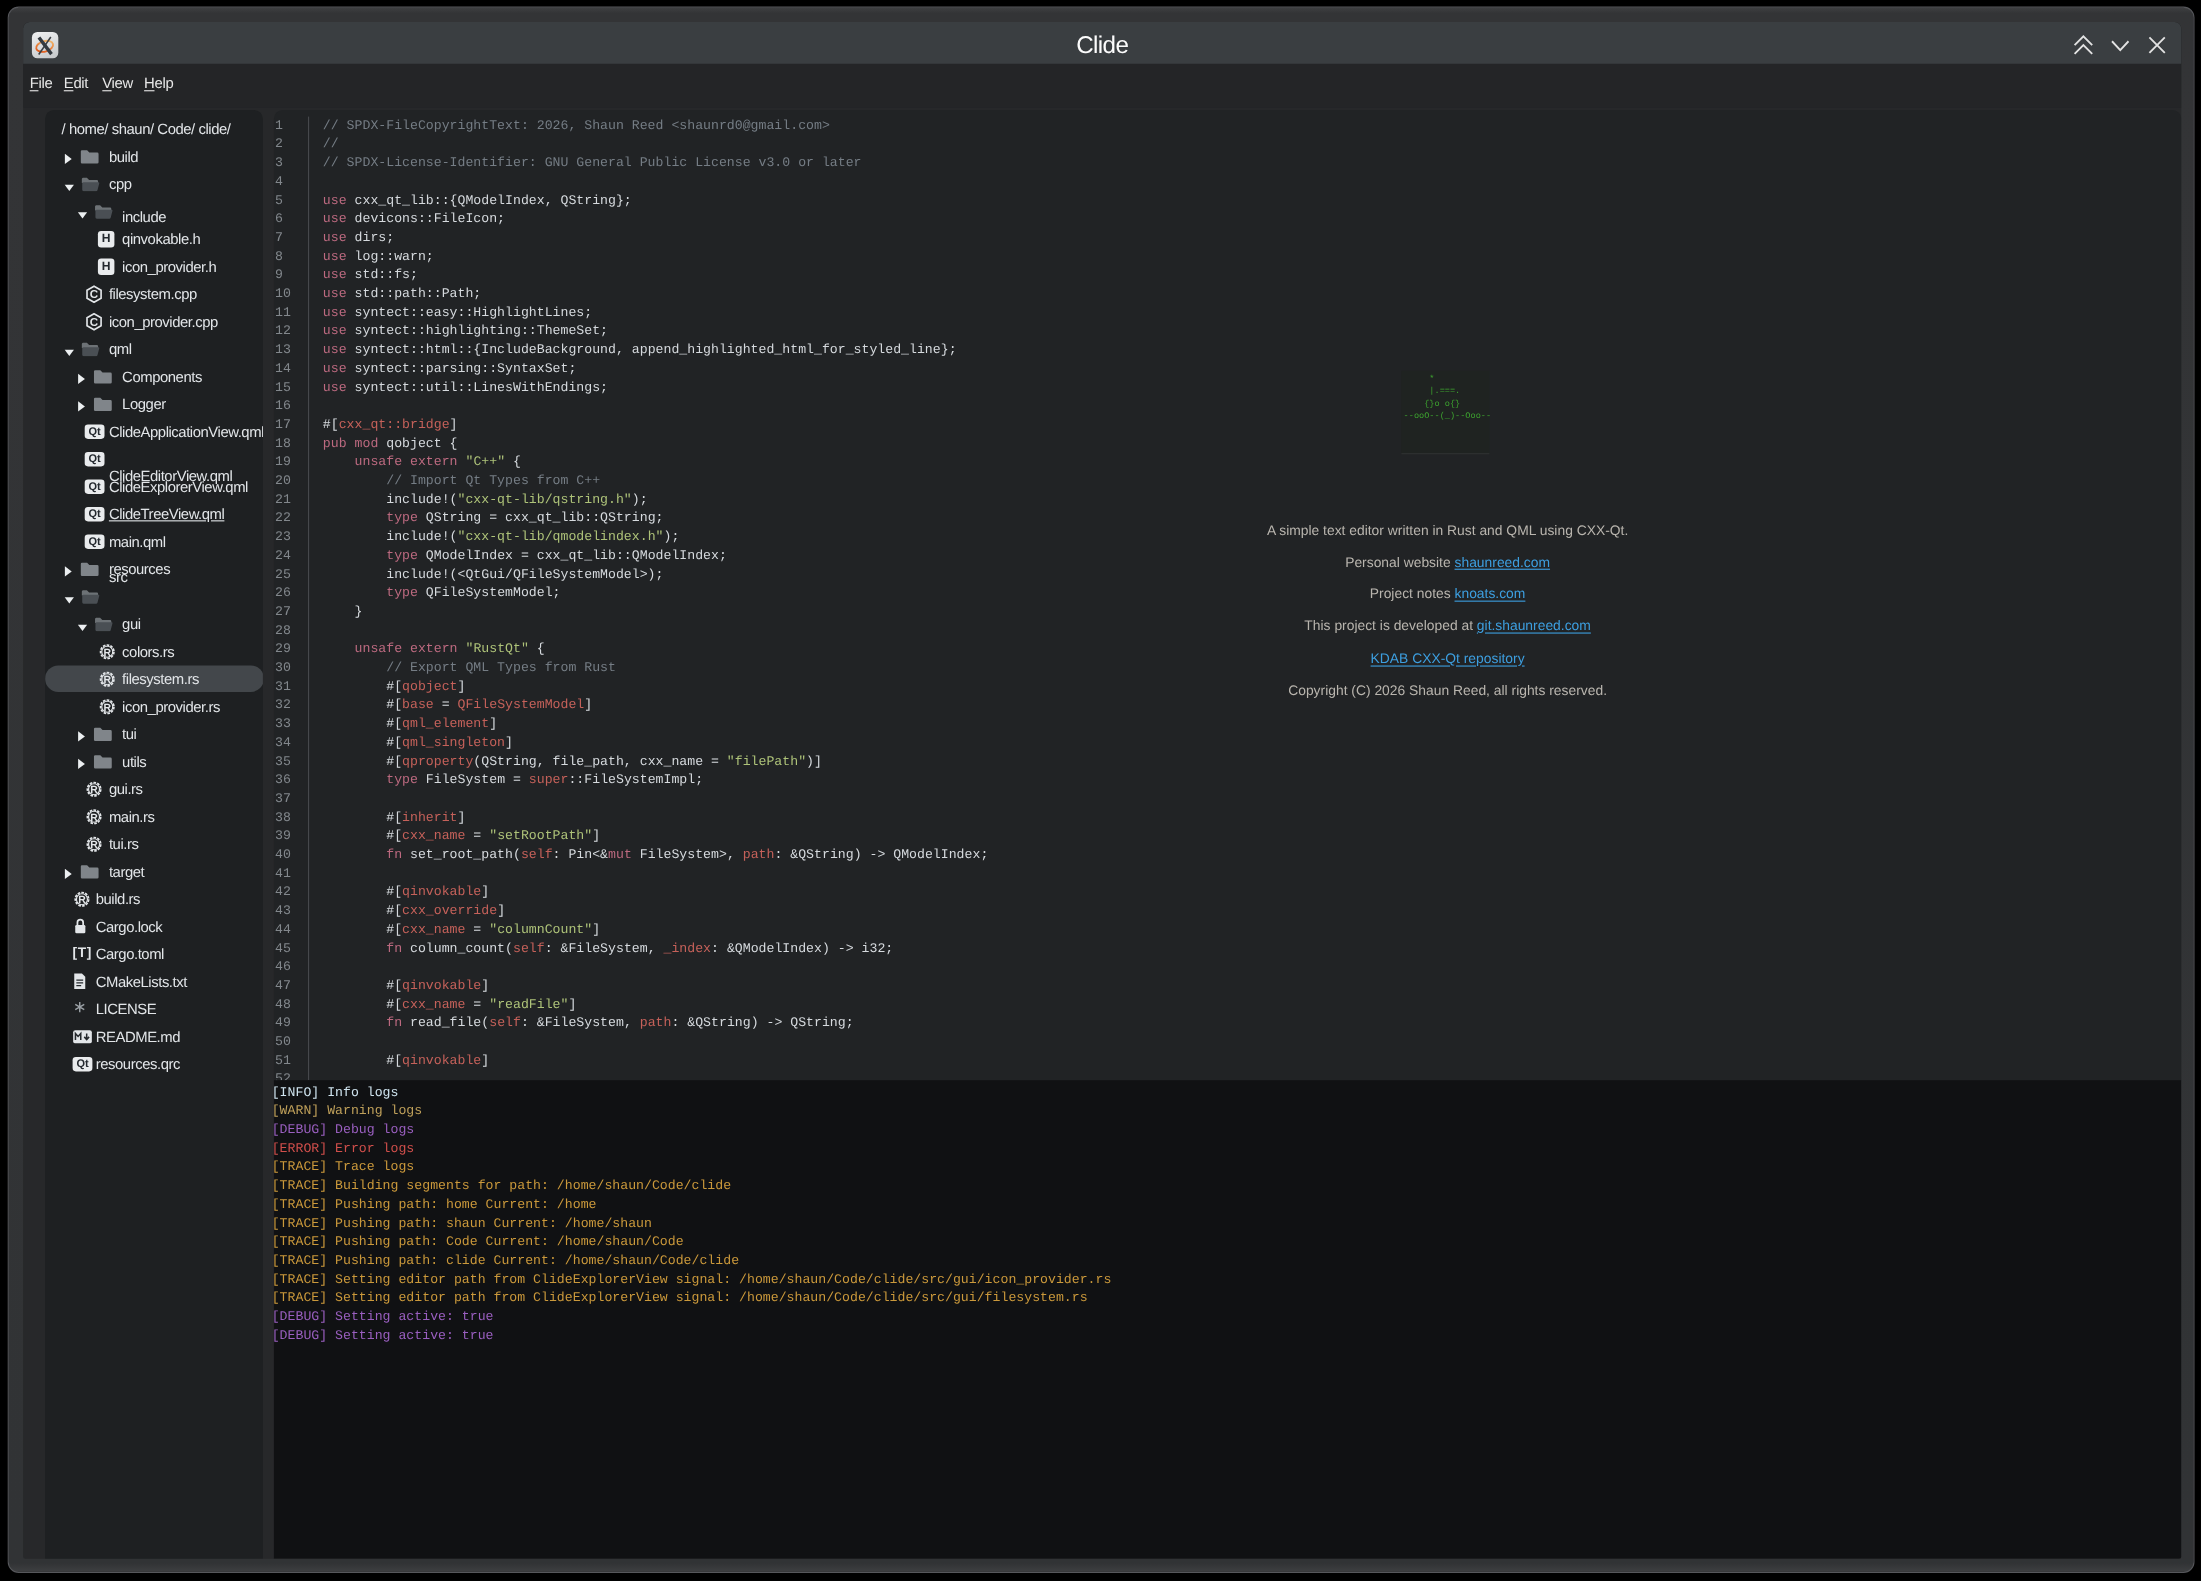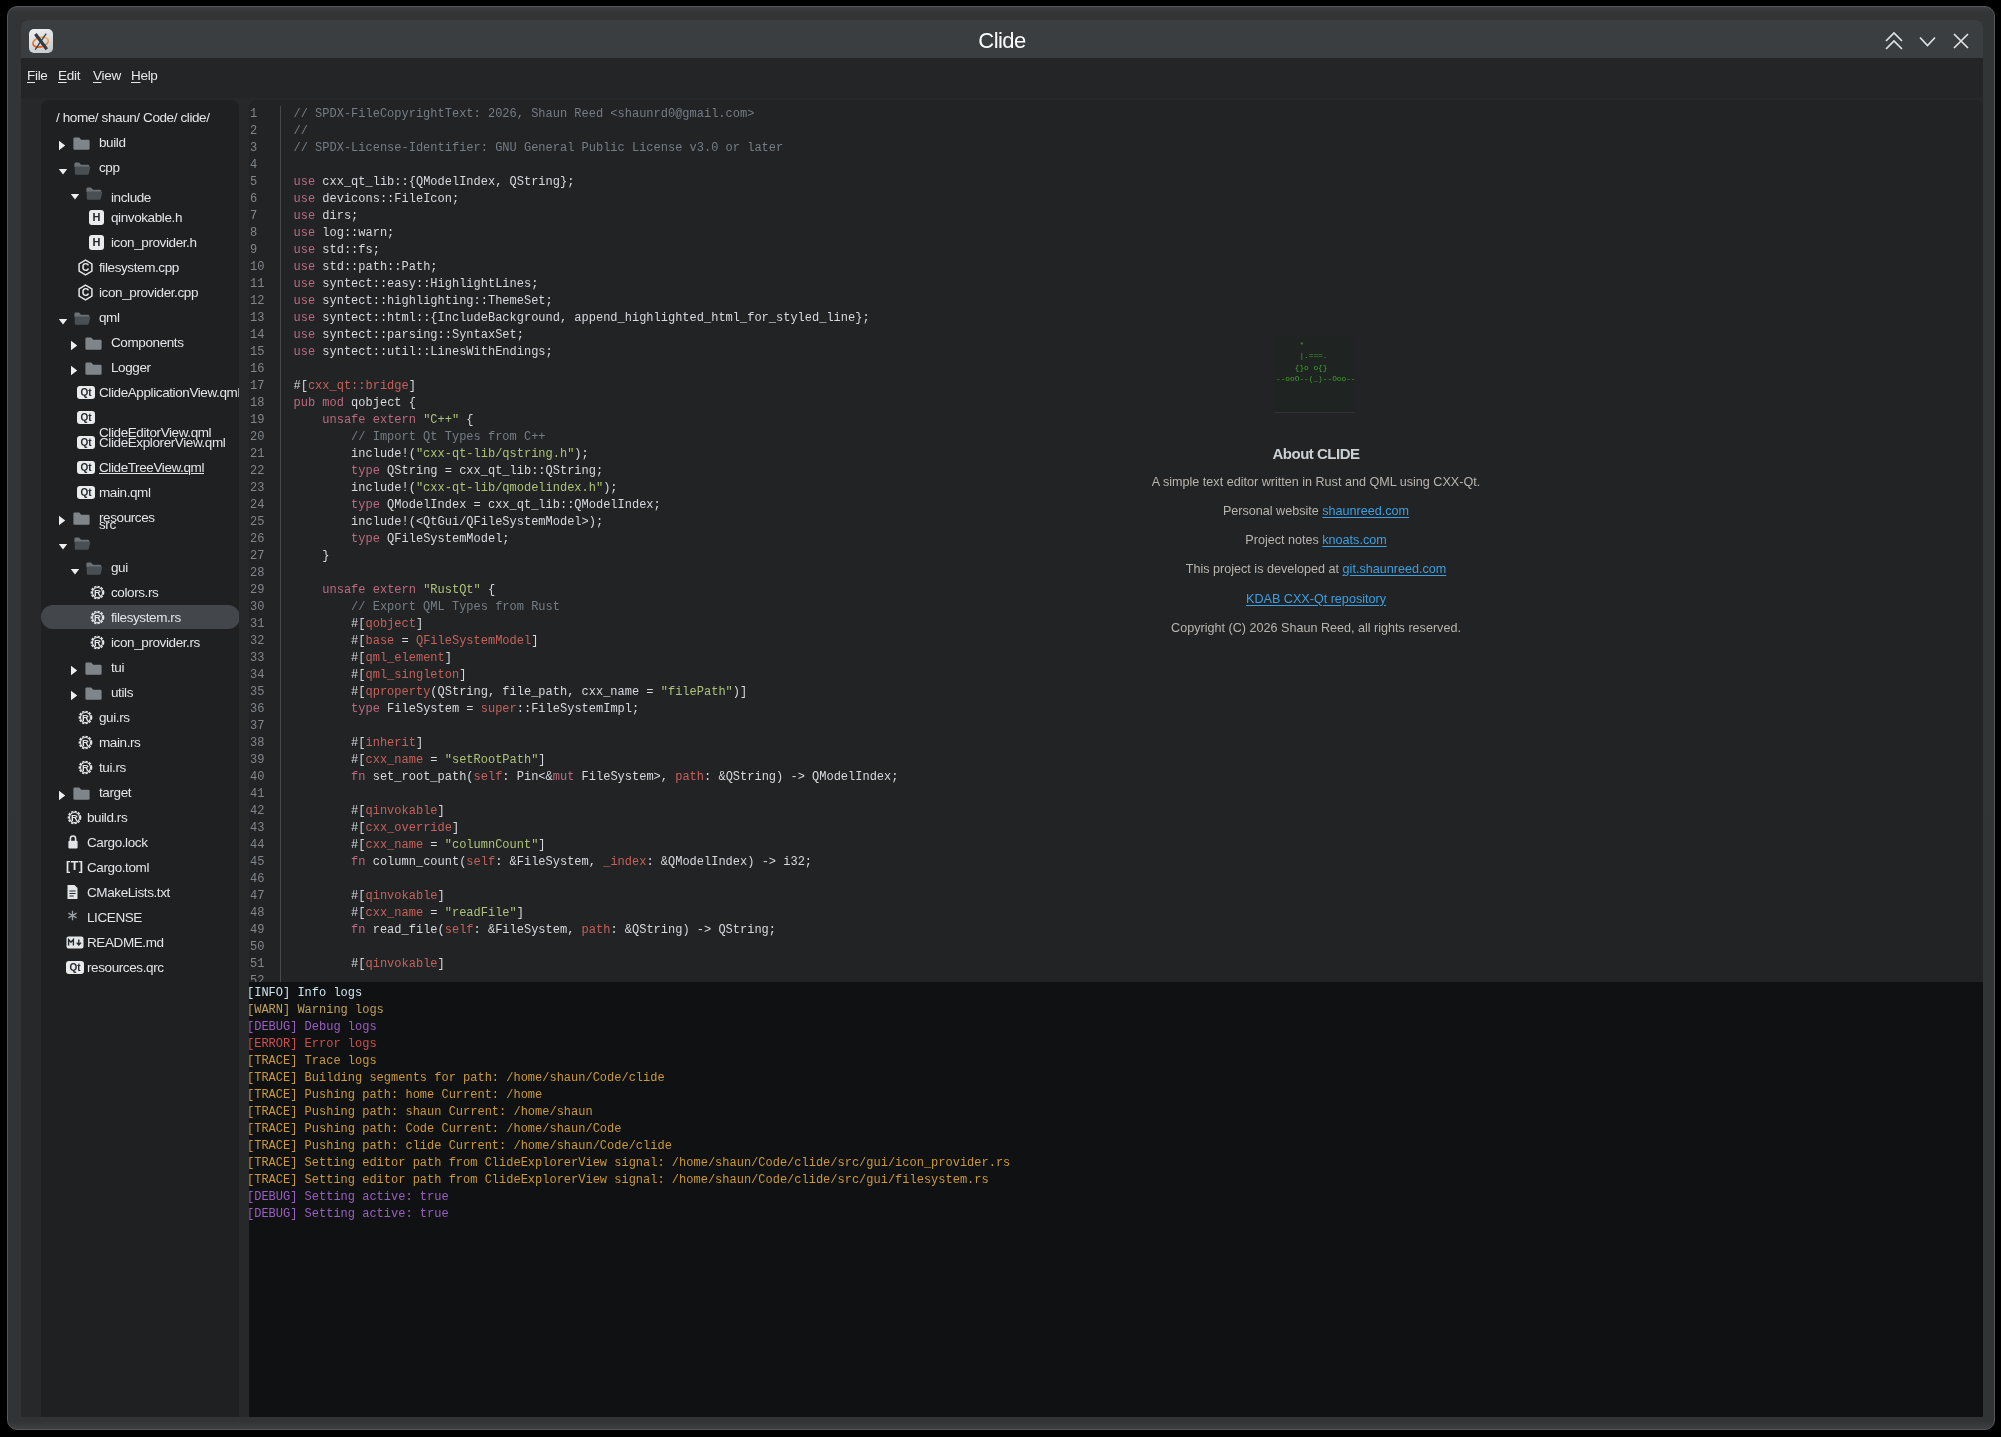--- a/index.html
+++ b/index.html
@@ -408,21 +408,20 @@
         <i class="k">fn</i> read_file(<i class="a">self</i>: &amp;FileSystem, <i class="a">path</i>: &amp;QString) -&gt; QString;
 
         #[<i class="a">qinvokable</i>]
 </pre>
     <div id="arttile">
           <pre id="artpre">     *
      |.===.
     {}o o{}
 --ooO--(_)--Ooo--</pre>
         </div>
-    <div class="abt" style="left:717px;top:345px;font-weight:bold;font-size:15px;color:#cbd0d4;line-height:18px;letter-spacing:-0.5px;">About CLIDE</div>
     <div class="abt" style="left:717px;top:375px;font-size:12.6px;line-height:15px;">A simple text editor written in Rust and QML using CXX-Qt.</div>
     <div class="abt" style="left:717px;top:404px;font-size:12.6px;line-height:15px;">Personal website <a>shaunreed.com</a></div>
     <div class="abt" style="left:717px;top:433px;font-size:12.6px;line-height:15px;">Project notes <a>knoats.com</a></div>
     <div class="abt" style="left:717px;top:462px;font-size:12.6px;line-height:15px;">This project is developed at <a>git.shaunreed.com</a></div>
     <div class="abt" style="left:717px;top:491.5px;font-size:12.6px;line-height:15px;"><a>KDAB CXX-Qt repository</a></div>
     <div class="abt" style="left:717px;top:520.5px;font-size:12.6px;line-height:15px;">Copyright (C) 2026 Shaun Reed, all rights reserved.</div>
   </div>
   <div id="logpane">
         <pre id="logpre"><i class="li">[INFO] Info logs</i>
 <i class="lw">[WARN] Warning logs</i>

